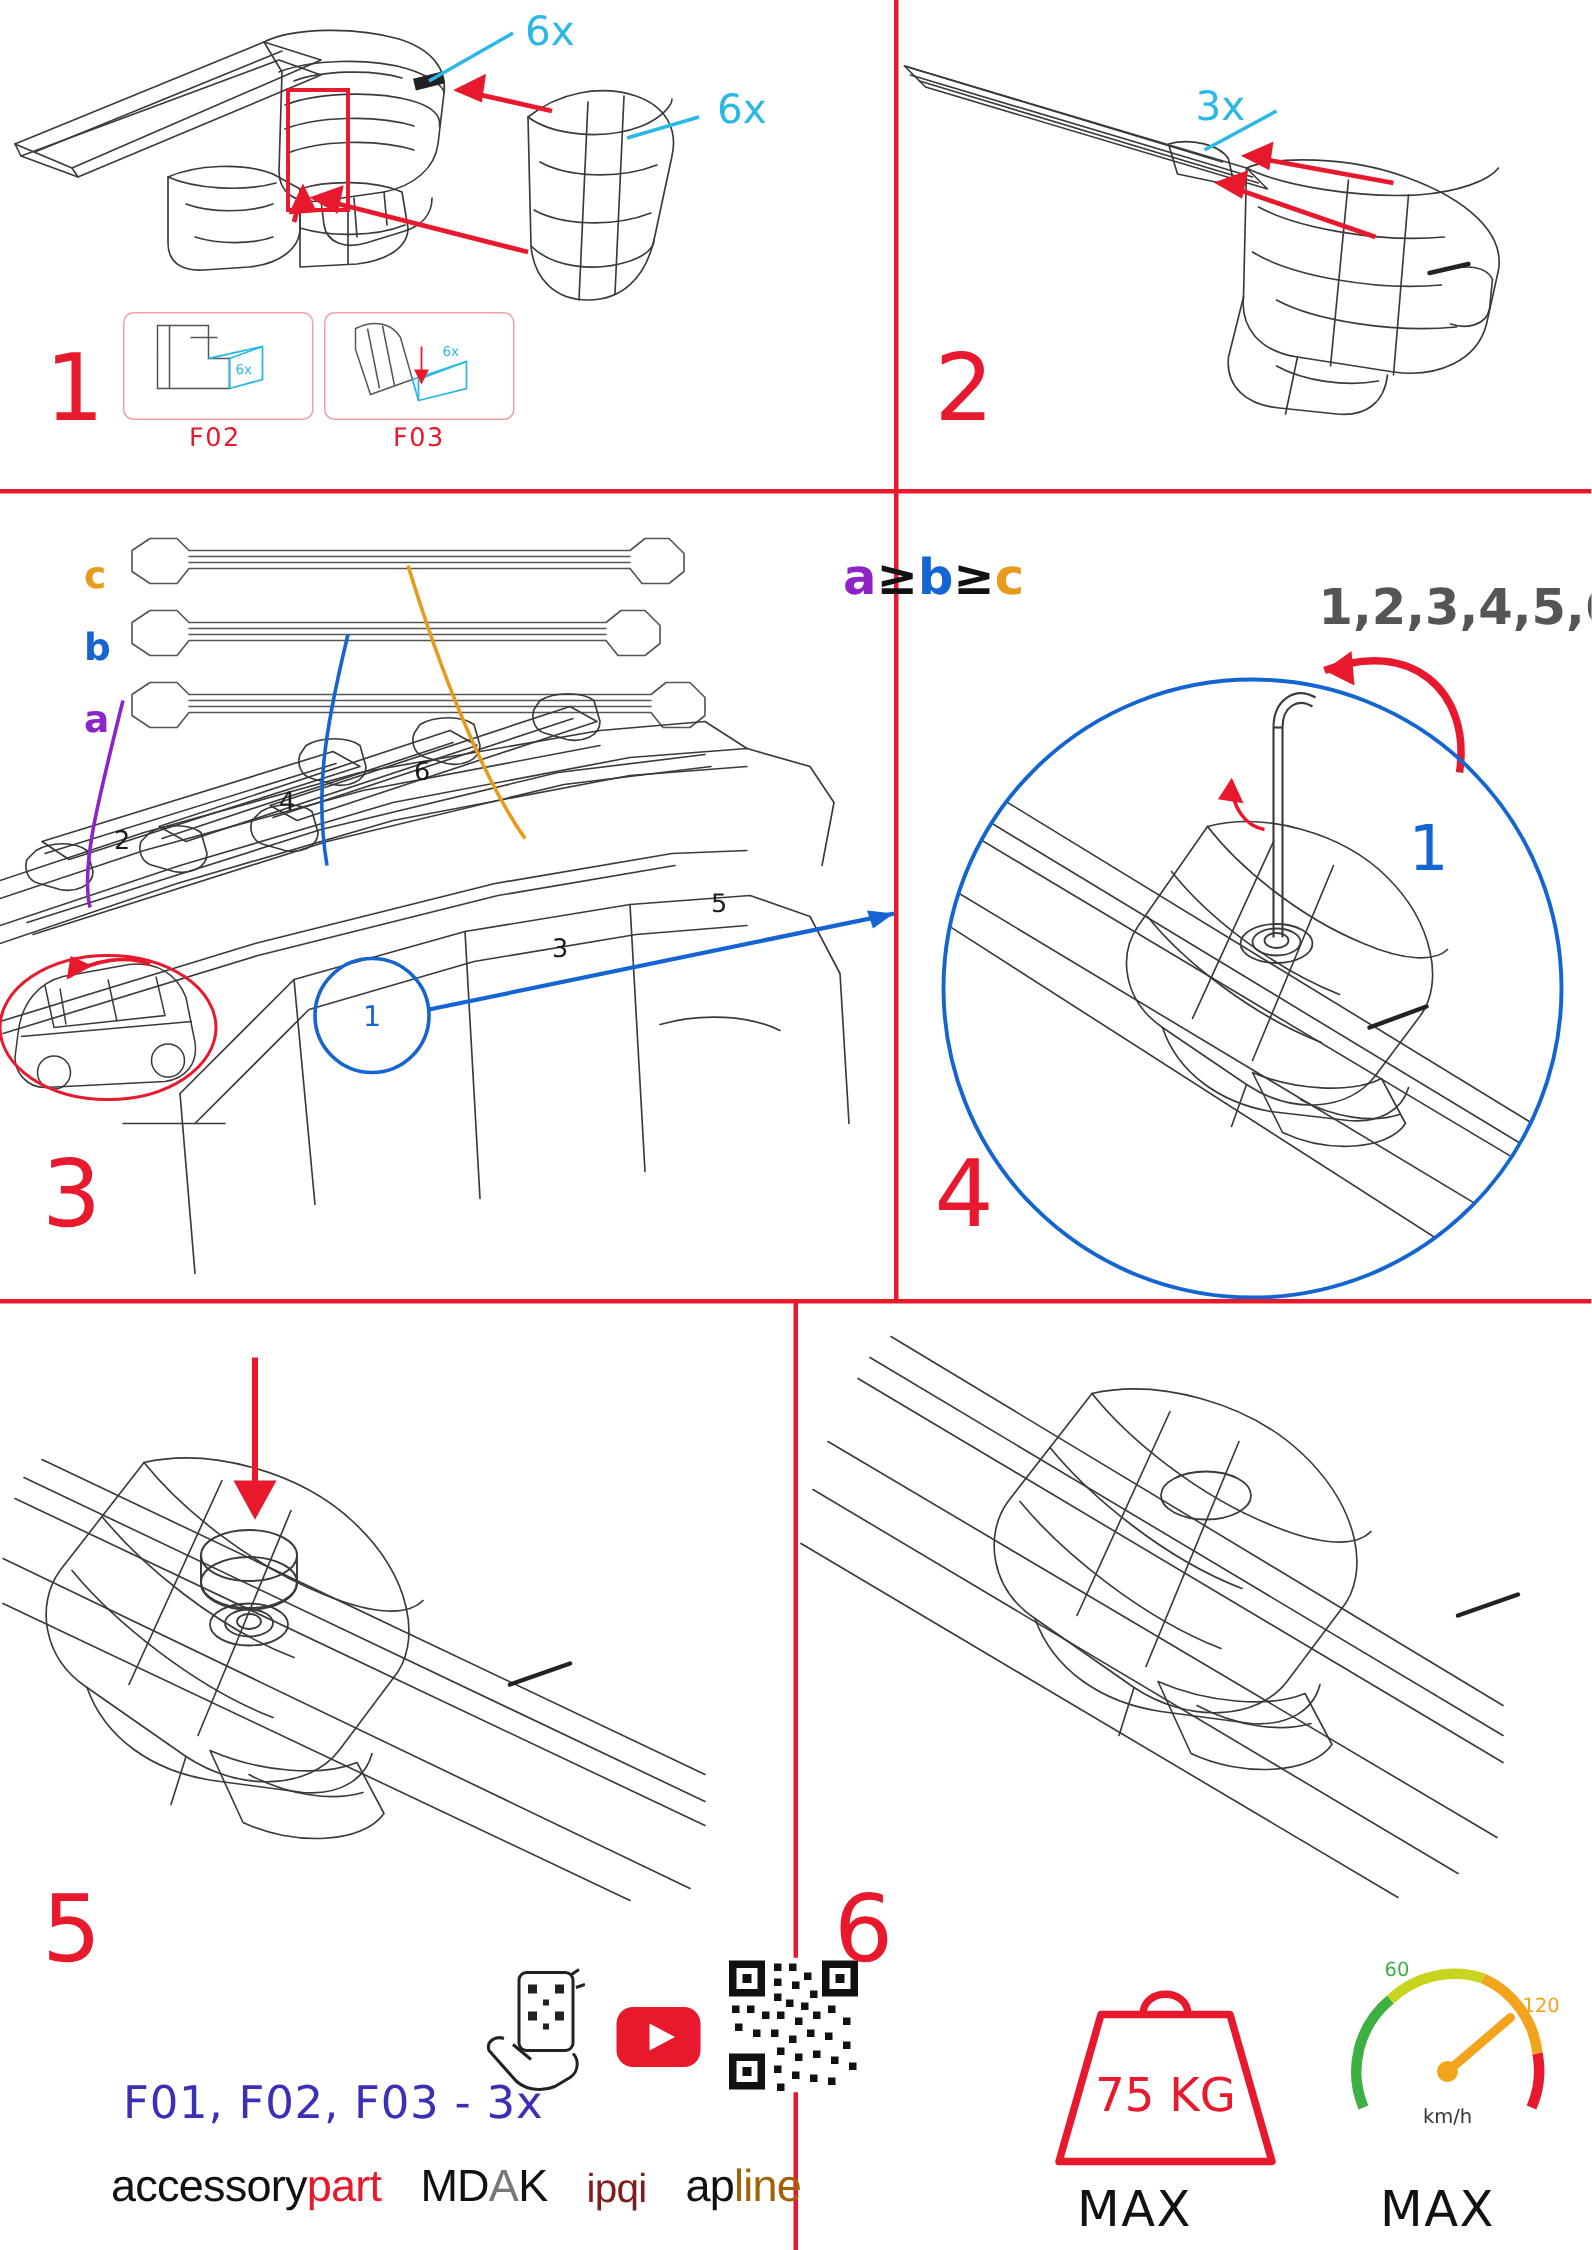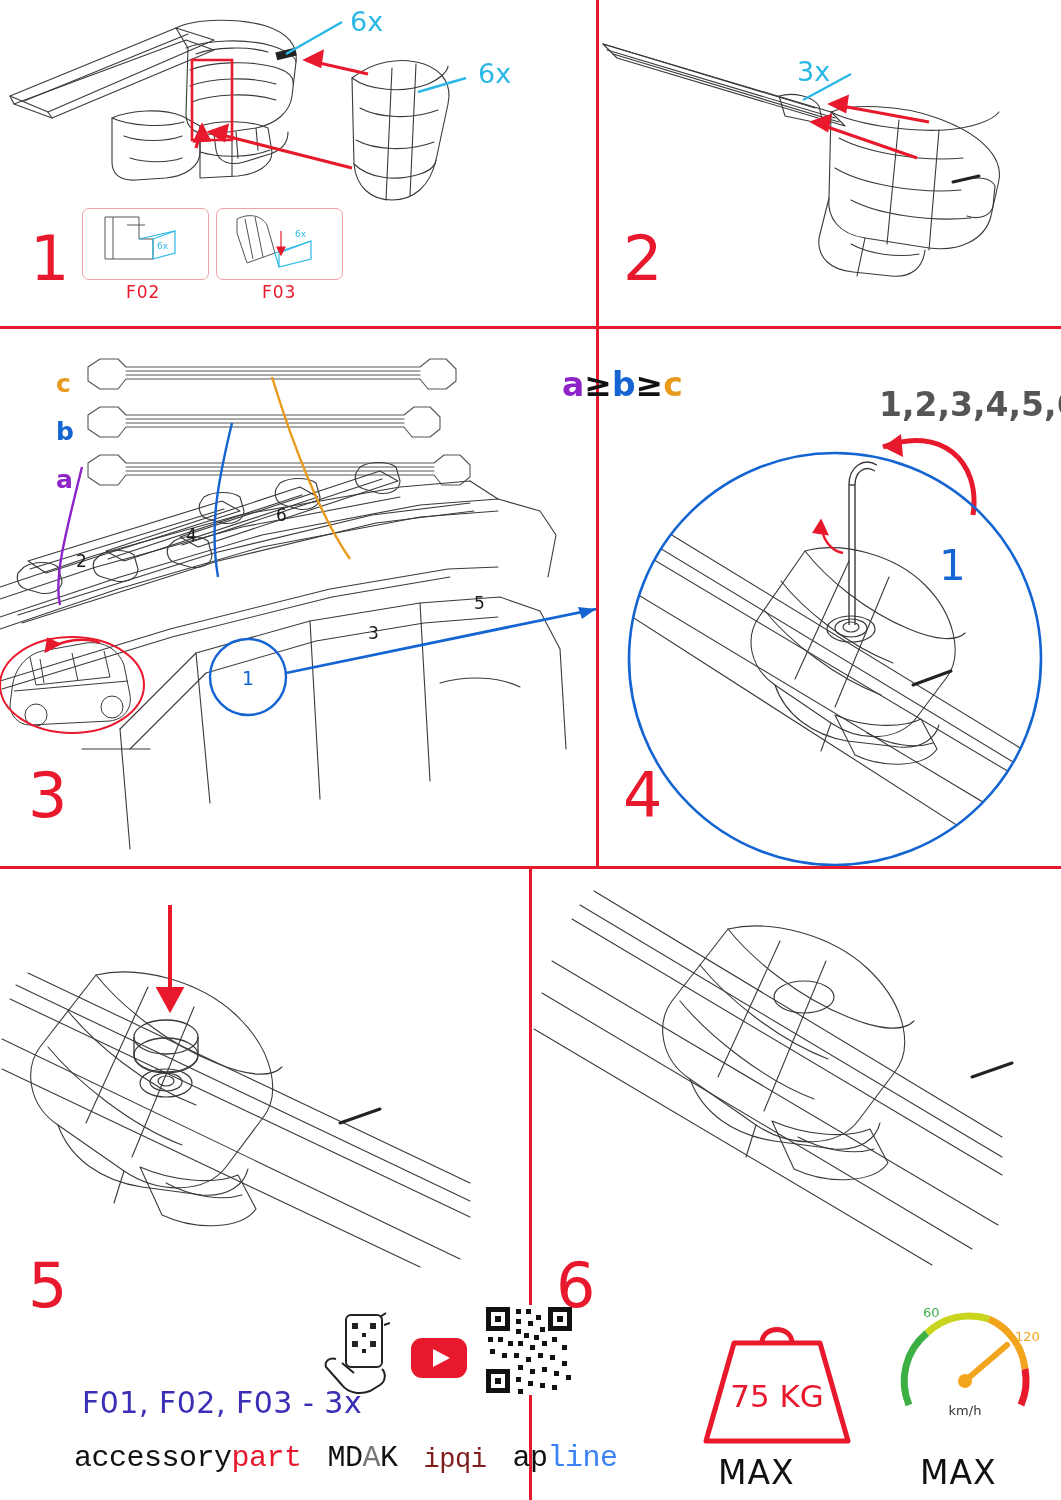--- a/index.html
+++ b/index.html
@@ -13,23 +13,23 @@
   .lbl{position:absolute;font-family:"DejaVu Sans",sans-serif;}
   .cyan{color:#2bb8e6;}
   .blue{color:#1464d2;}
   .purple{color:#8e24c8;}
   .orange{color:#e89a1c;}
   .qx{font-size:27px;}
   .abc{font-size:25px;font-weight:700;}
   .mini-box{position:absolute;border:1.6px solid #f0a0a8;border-radius:7px;background:#fff;}
   .mini-cap{position:absolute;font-family:"DejaVu Sans",sans-serif;font-size:17px;color:#e8192c;letter-spacing:1px;text-align:center;}
   .brandrow{position:absolute;display:flex;align-items:flex-end;gap:26px;}
-  .brand{font-family:Liberation Mono, monospace;font-size:30px;color:#111;letter-spacing:-0.5px;}
+  .brand{font-family:Liberation Sans, sans-serif;font-size:30px;color:#111;letter-spacing:-0.5px;}
   .brand .accent{color:#e8192c;}
-  .brand .accent-b{color:#3b82f6;}
+  .brand .accent-b{color:#a16207;}
   .fo-codes{position:absolute;font-family:"DejaVu Sans",sans-serif;font-size:30px;color:#3b2fb5;letter-spacing:0.5px;}
   .maxlabel{position:absolute;font-family:"DejaVu Sans",sans-serif;font-size:33px;color:#111;letter-spacing:1px;}
   .kgtext{font-family:"DejaVu Sans",sans-serif;font-size:31px;fill:#e8192c;}
   .seq{position:absolute;font-family:"DejaVu Sans",sans-serif;font-size:33px;font-weight:700;}
   .numtag{position:absolute;font-family:"DejaVu Sans",sans-serif;font-size:17px;color:#1a1a1a;}
   .bigone{position:absolute;font-family:"DejaVu Sans",sans-serif;font-size:42px;color:#1464d2;font-weight:400;}
   .one-circ{position:absolute;font-family:"DejaVu Sans",sans-serif;font-size:19px;color:#1464d2;}
 </style>
 </head>
 <body>

